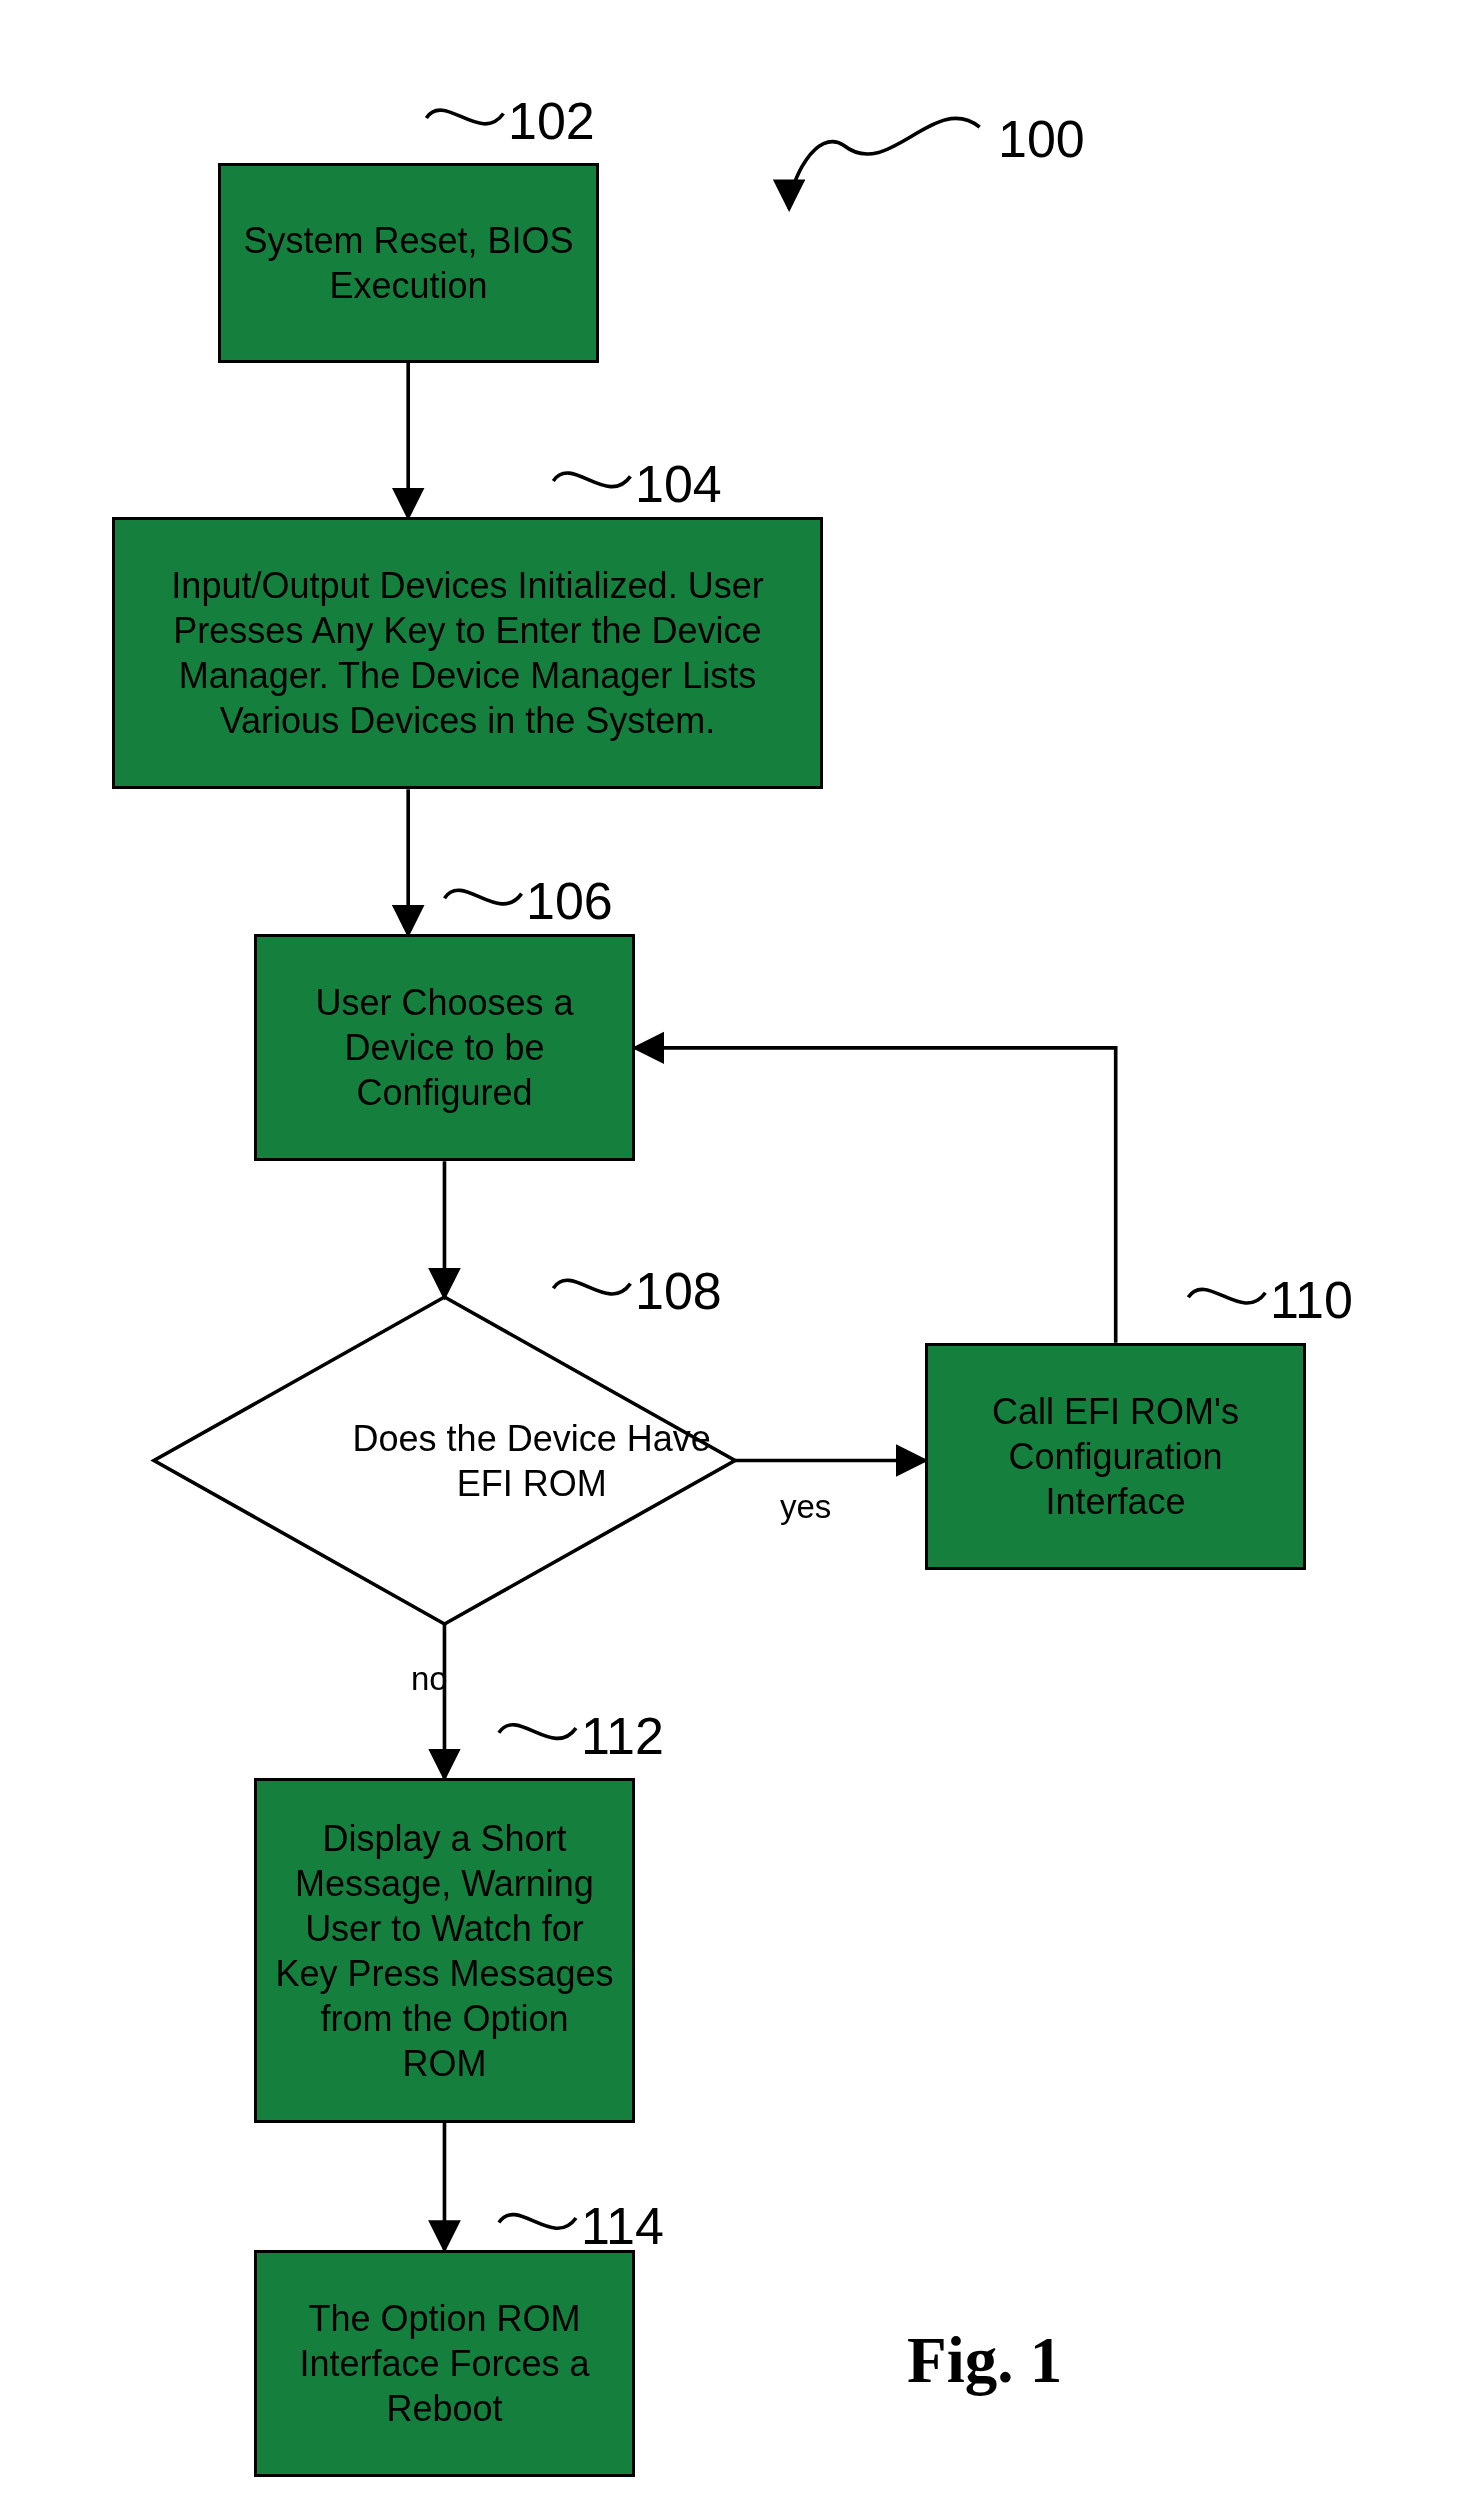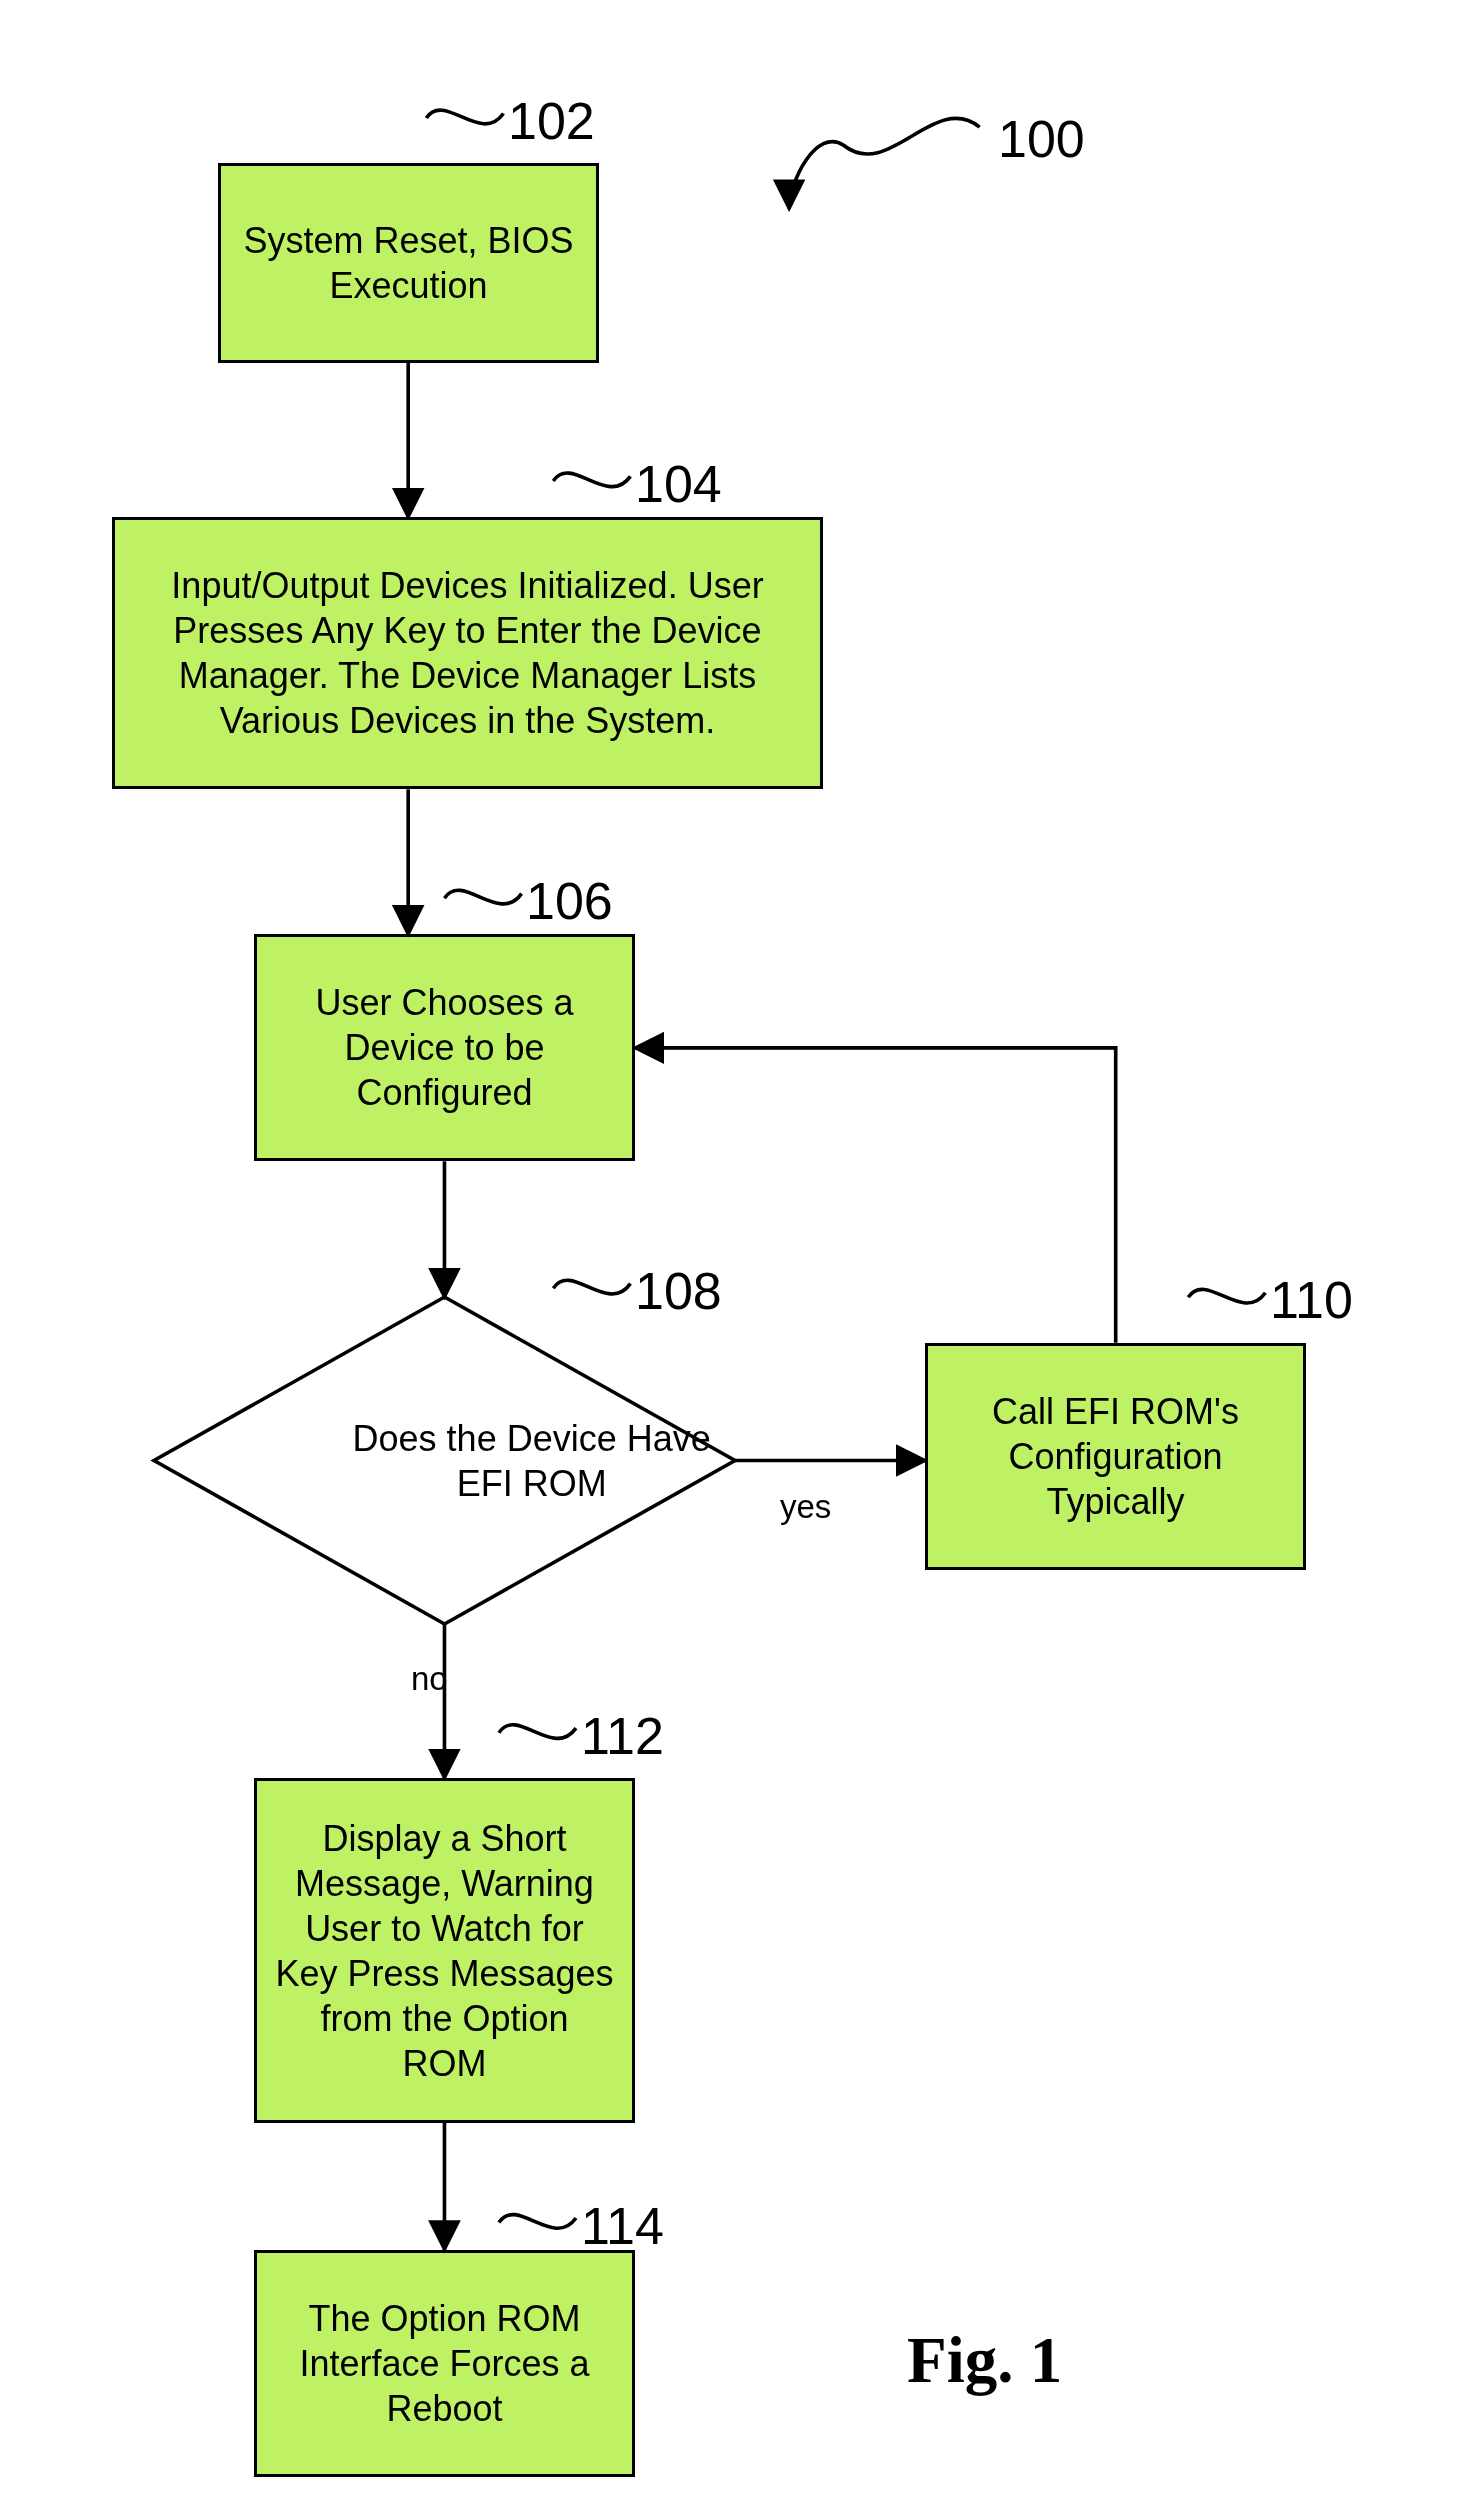--- a/index.html
+++ b/index.html
@@ -10,21 +10,21 @@
   }
   .canvas {
     position: relative;
     width: 1474px;
     height: 2512px;
     background: #fff;
   }
   .box {
     position: absolute;
     border: 3.6px solid #000;
-    background: #bef264;
+    background: #15803d;
     display: flex;
     align-items: center;
     justify-content: center;
     text-align: center;
     font-size: 36px;
     line-height: 1.25;
     padding: 18px;
     box-sizing: border-box;
   }
   .diamond {
@@ -90,21 +90,21 @@
   </div>
 
   <div class="diamond" style="left:154px; top:1297px; width:581px; height:327px;">
     <svg viewBox="0 0 640 360" preserveAspectRatio="none">
       <polygon points="320,0 640,180 320,360 0,180" fill="#fff" stroke="#000" stroke-width="4"></polygon>
     </svg>
     <div class="dlabel">Does the Device Have EFI ROM</div>
   </div>
 
   <div class="box" style="left:925px; top:1343px; width:381px; height:227px;">
-    <span>Call EFI ROM's Configuration Typically</span>
+    <span>Call EFI ROM's Configuration Interface</span>
   </div>
 
   <div class="box" style="left:254px; top:1778px; width:381px; height:345px;">
     <span>Display a Short Message, Warning User to Watch for Key Press Messages from the Option ROM</span>
   </div>
 
   <div class="box" style="left:254px; top:2250px; width:381px; height:227px;">
     <span>The Option ROM Interface Forces a Reboot</span>
   </div>
 

